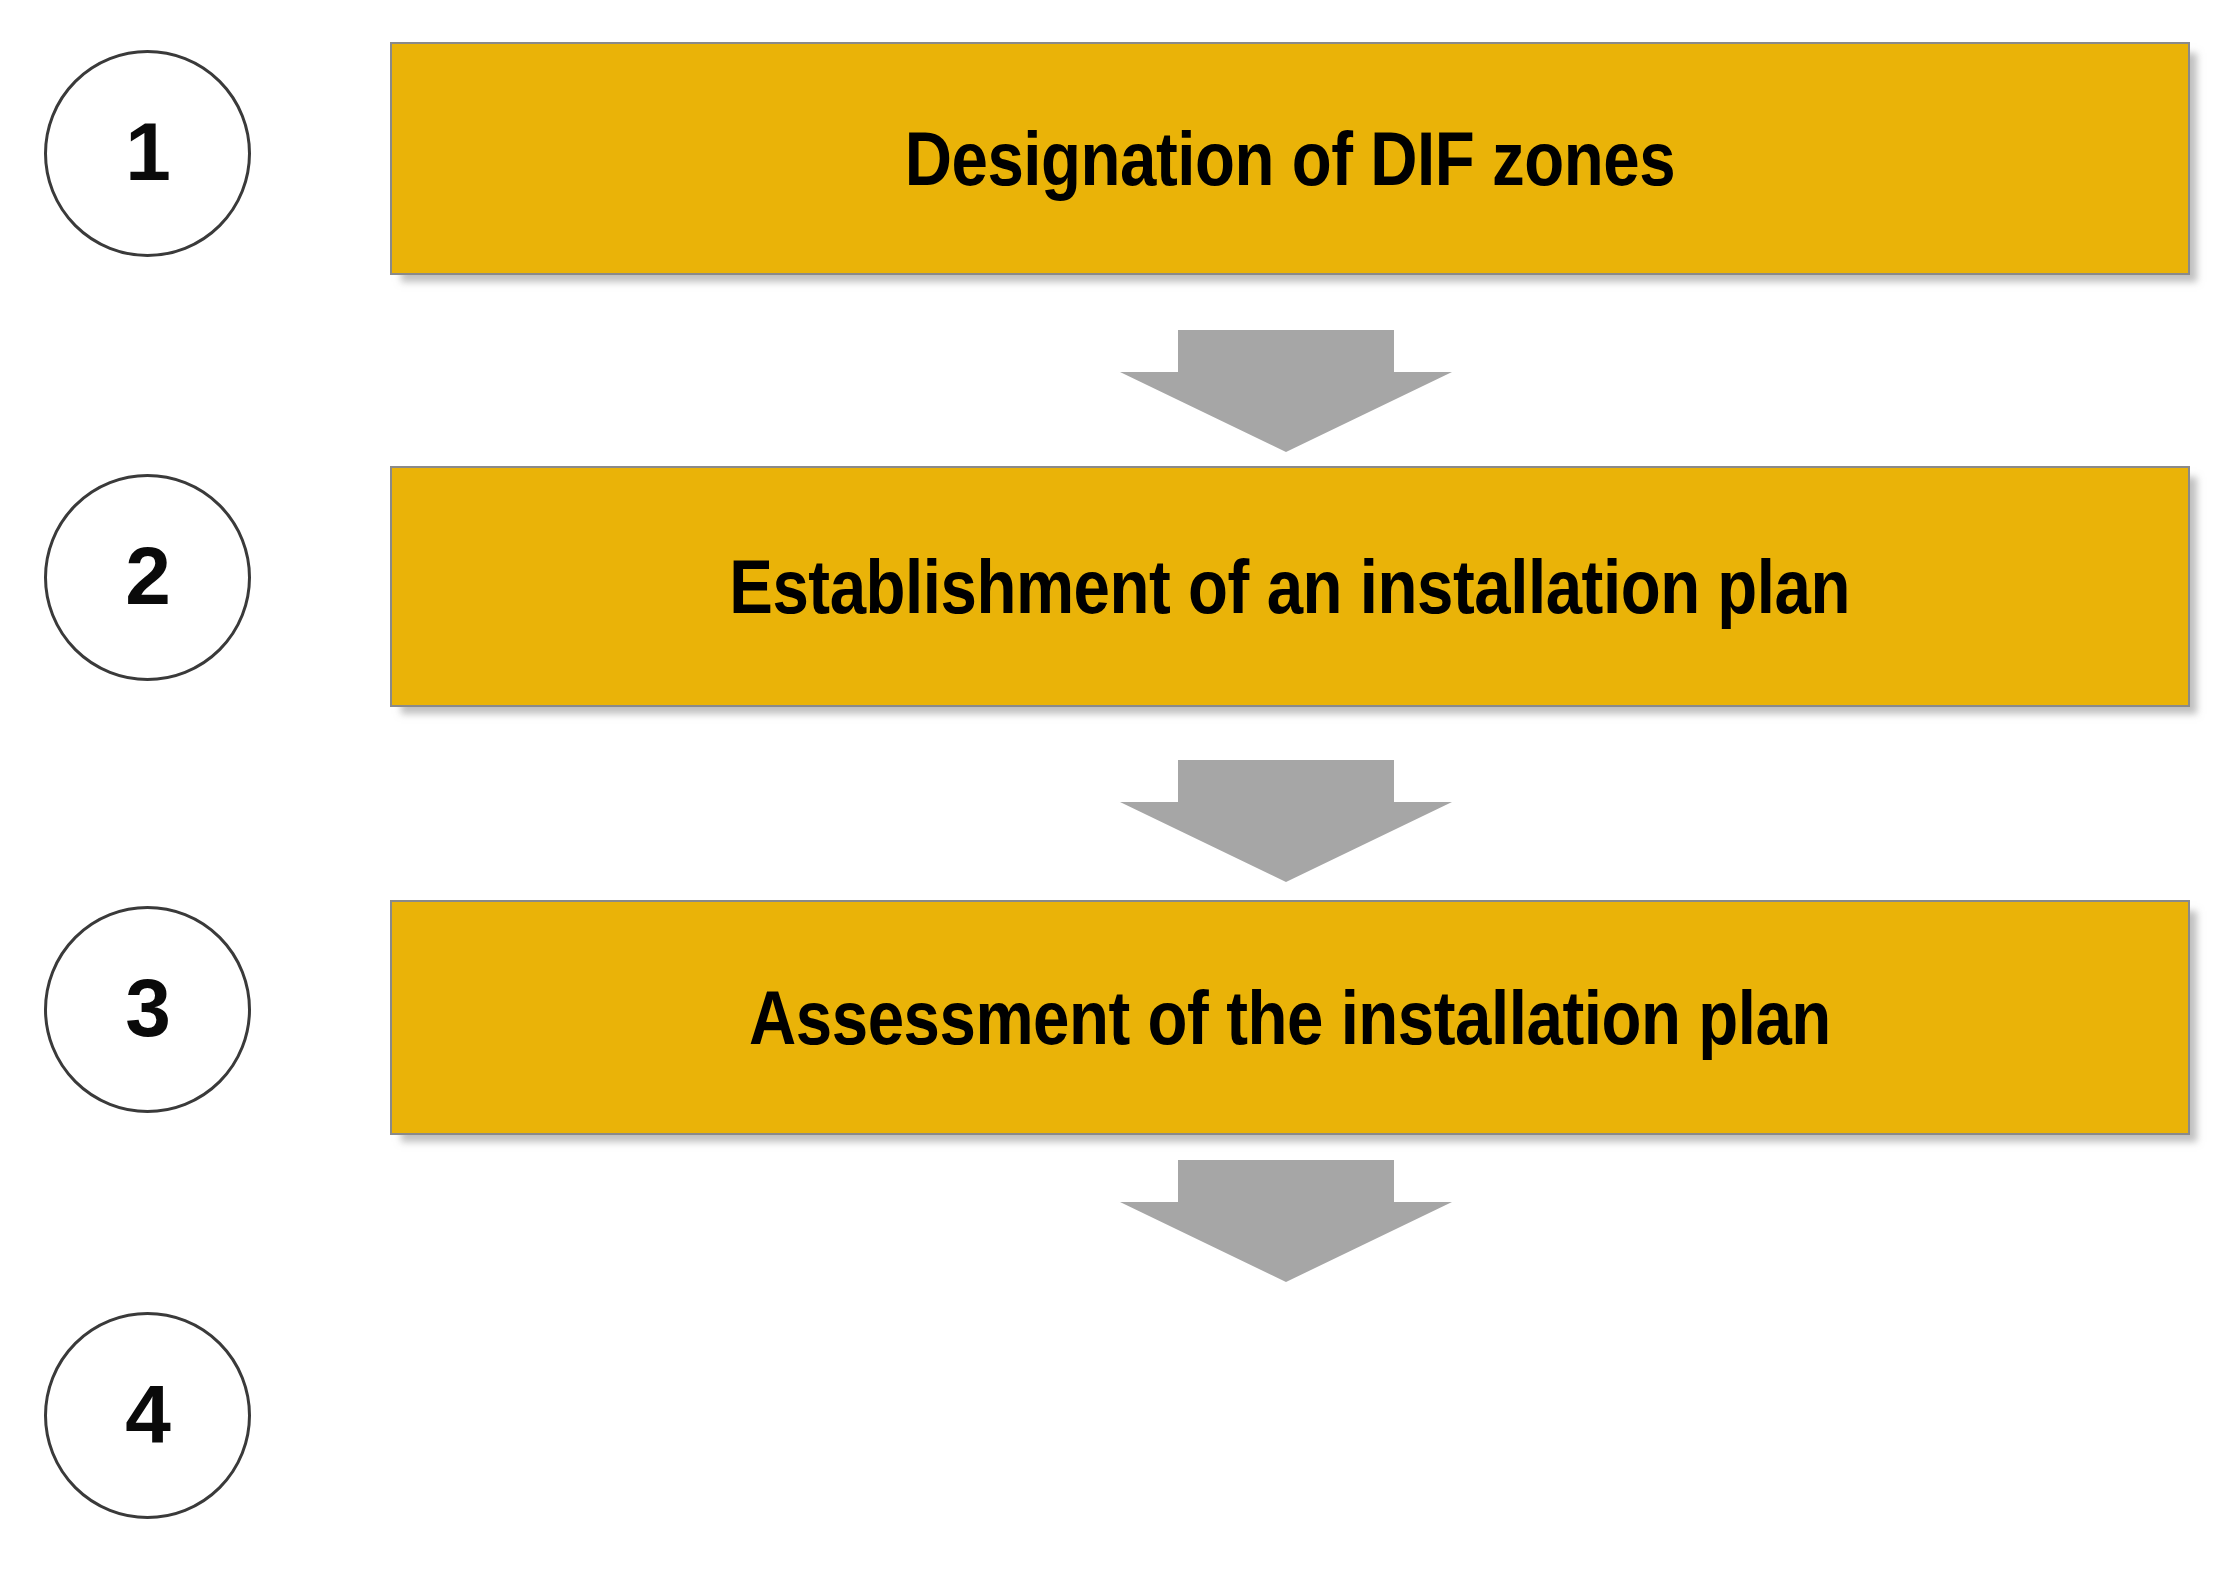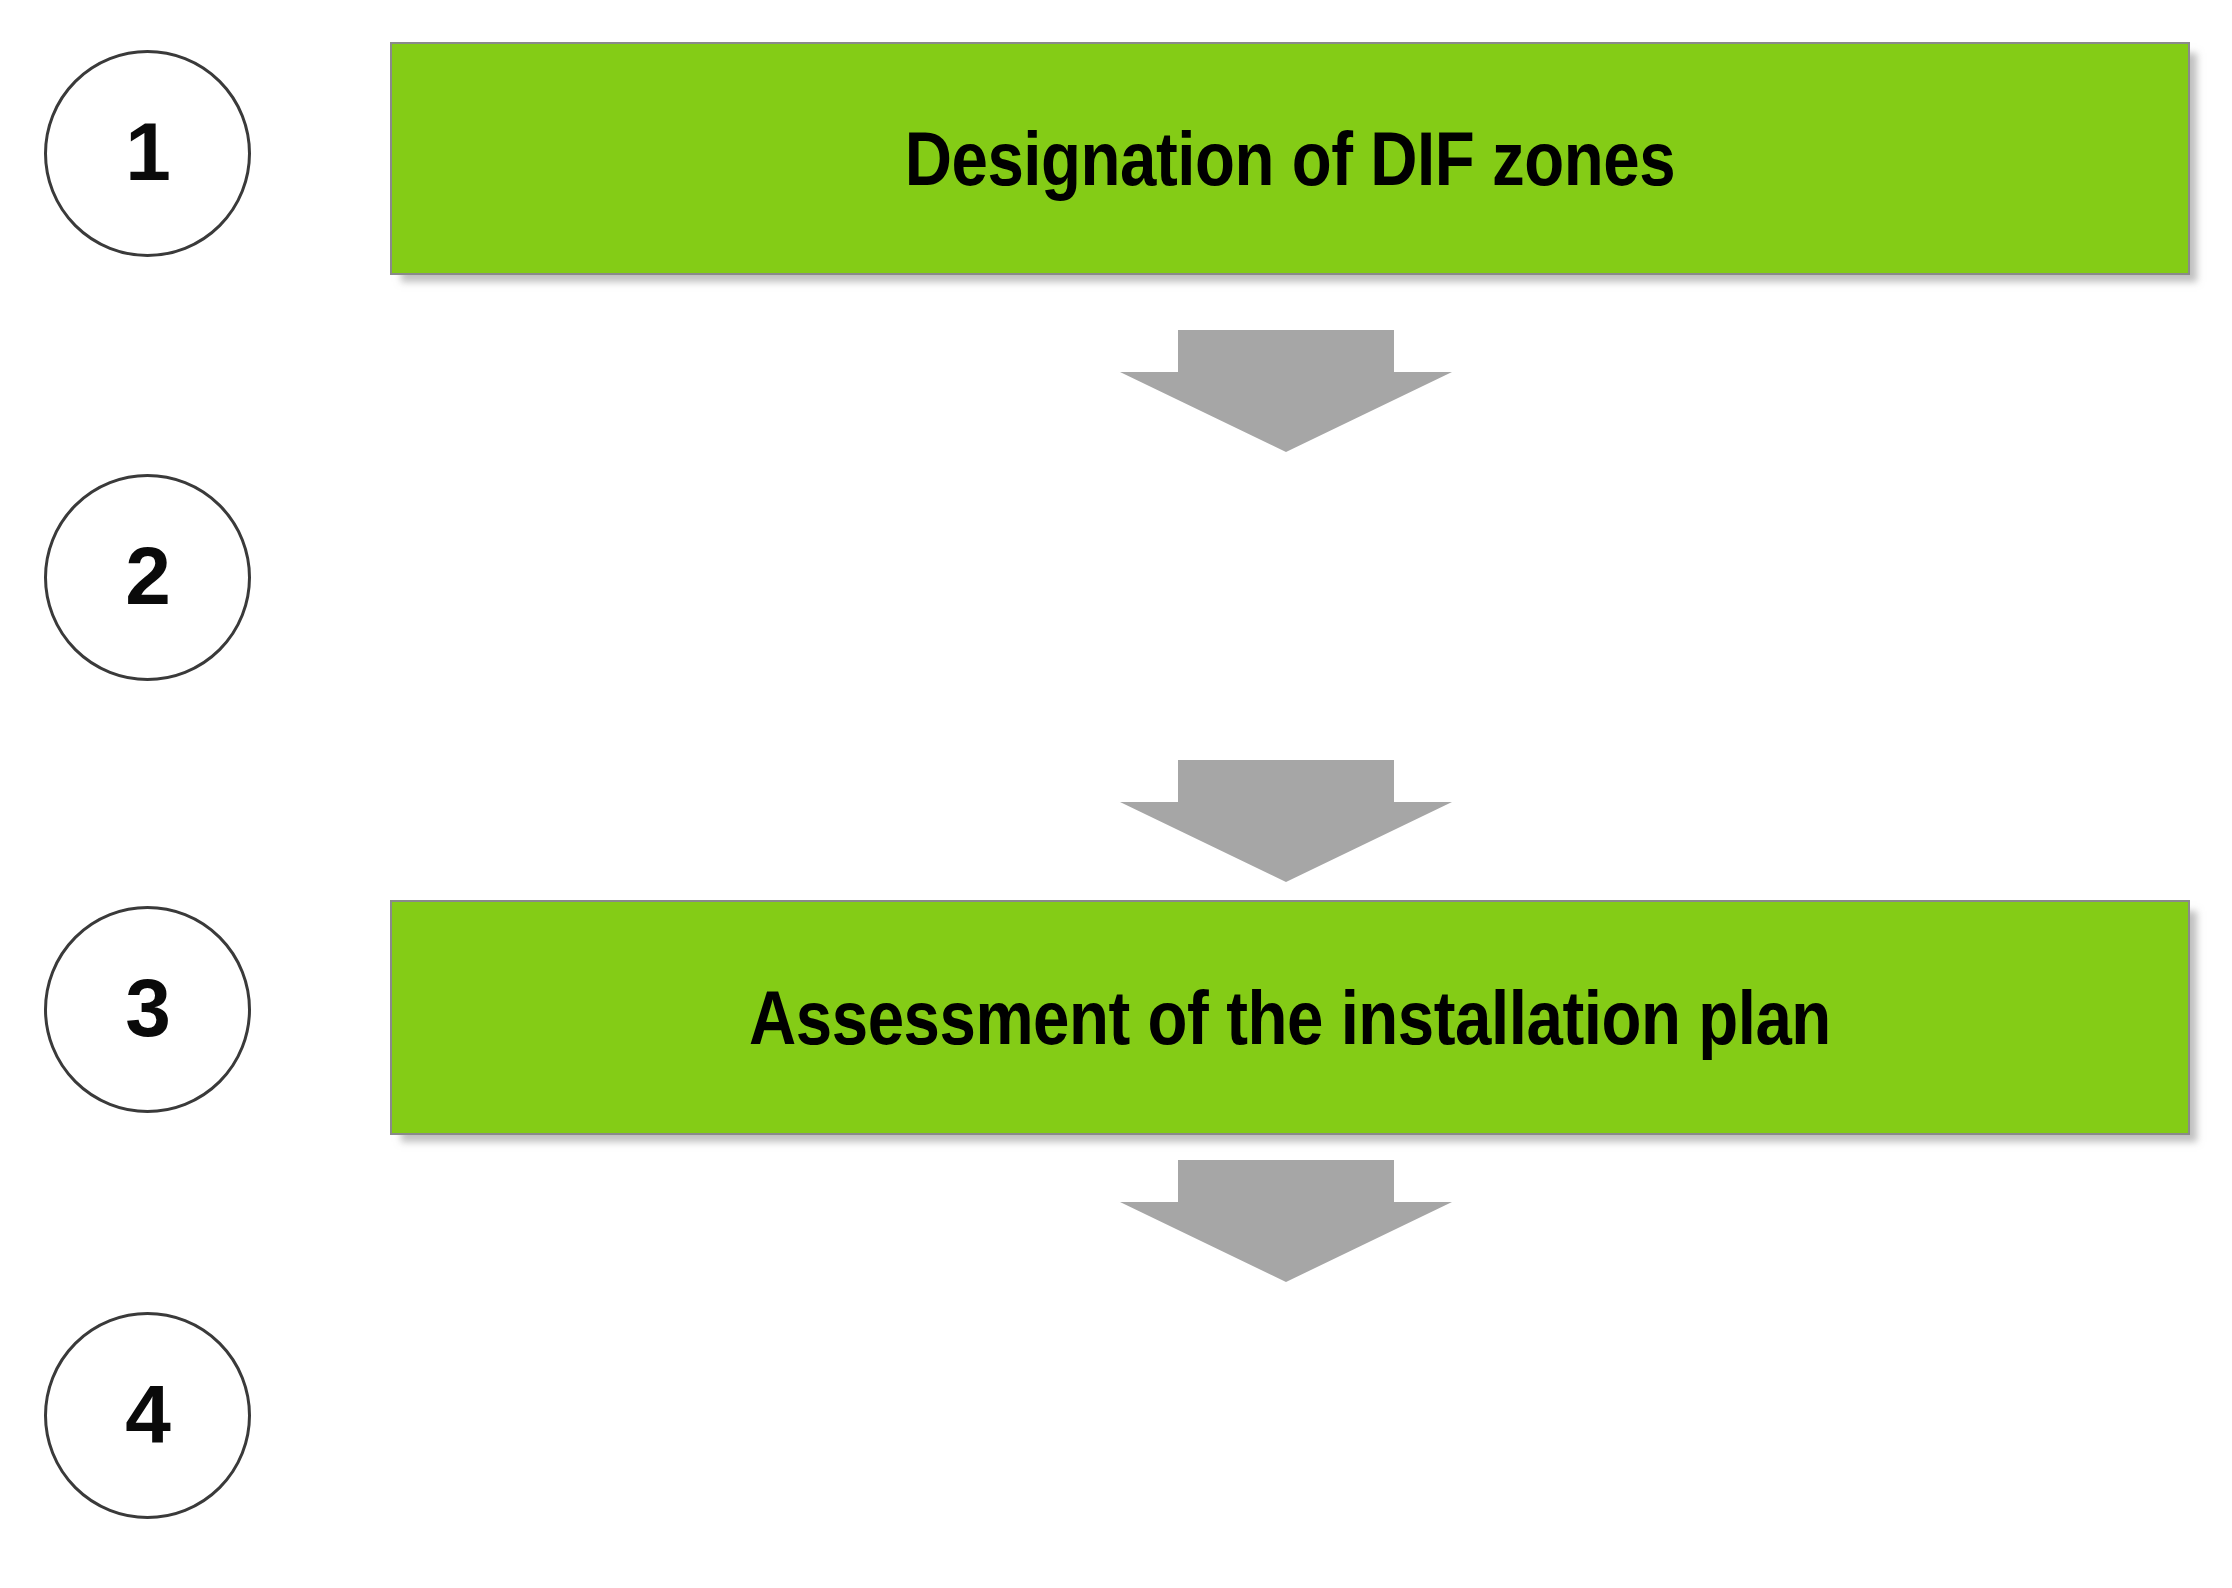--- a/index.html
+++ b/index.html
@@ -50,21 +50,21 @@
     letter-spacing: -1px;
     transform: translateY(-2px);
   }
 
   
   .step-box {
     position: absolute;
     left: 390px;
     width: 1800px;
     box-sizing: border-box;
-    background: #84cc16;
+    background: #eab308;
     border: 2px solid #8a8a8a;
     box-shadow: 9px 9px 7px -2px rgba(140,140,140,0.55);
     display: flex;
     align-items: center;
     justify-content: center;
   }
   .step-box .label {
     font-family: "Liberation Sans", "DejaVu Sans", sans-serif;
     font-weight: bold;
     font-size: 76px;
@@ -106,20 +106,23 @@
   <div class="connector" style="top:330px; height:122px;">
     <svg viewBox="0 0 332 122" preserveAspectRatio="none" aria-hidden="true">
       <polygon points="58,0 274,0 274,42 332,42 166,122 0,42 58,42" fill="#a6a6a6"></polygon>
     </svg>
   </div>
 
   <div class="step-row" style="top:466px; height:241px;">
     <div class="step-circle" style="top:8px;">
       <span class="num">2</span>
     </div>
+    <div class="step-box" style="top:0px; height:241px;">
+      <span class="label">Establishment of an installation plan</span>
+    </div>
   </div>
 
   <div class="connector" style="top:760px; height:122px;">
     <svg viewBox="0 0 332 122" preserveAspectRatio="none" aria-hidden="true">
       <polygon points="58,0 274,0 274,42 332,42 166,122 0,42 58,42" fill="#a6a6a6"></polygon>
     </svg>
   </div>
 
   <div class="step-row" style="top:900px; height:235px;">
     <div class="step-circle" style="top:6px;">

